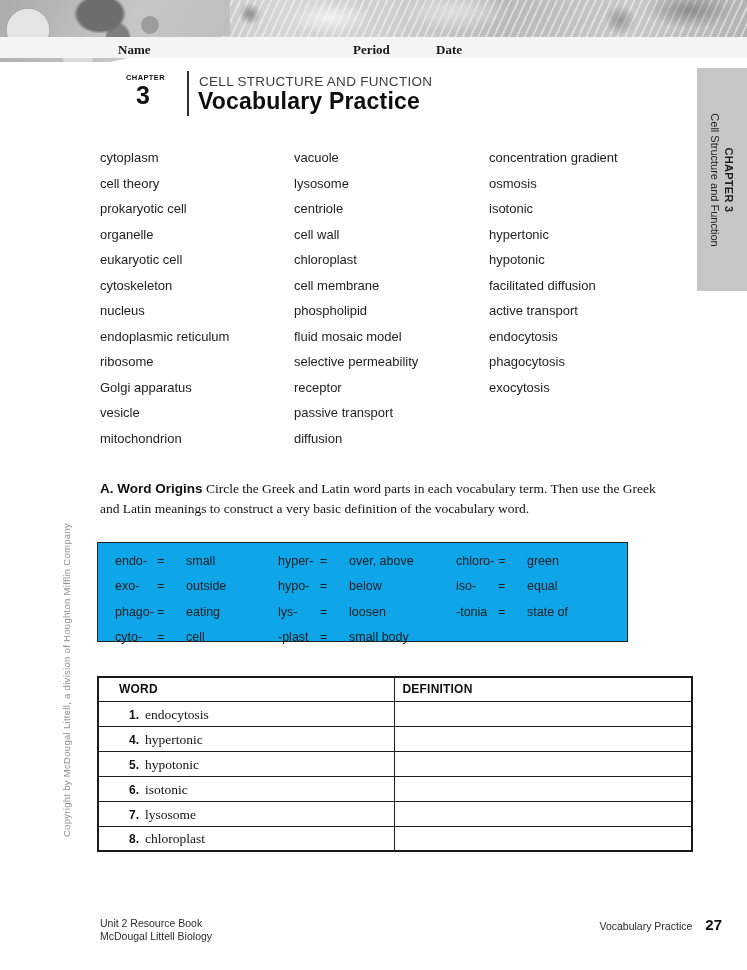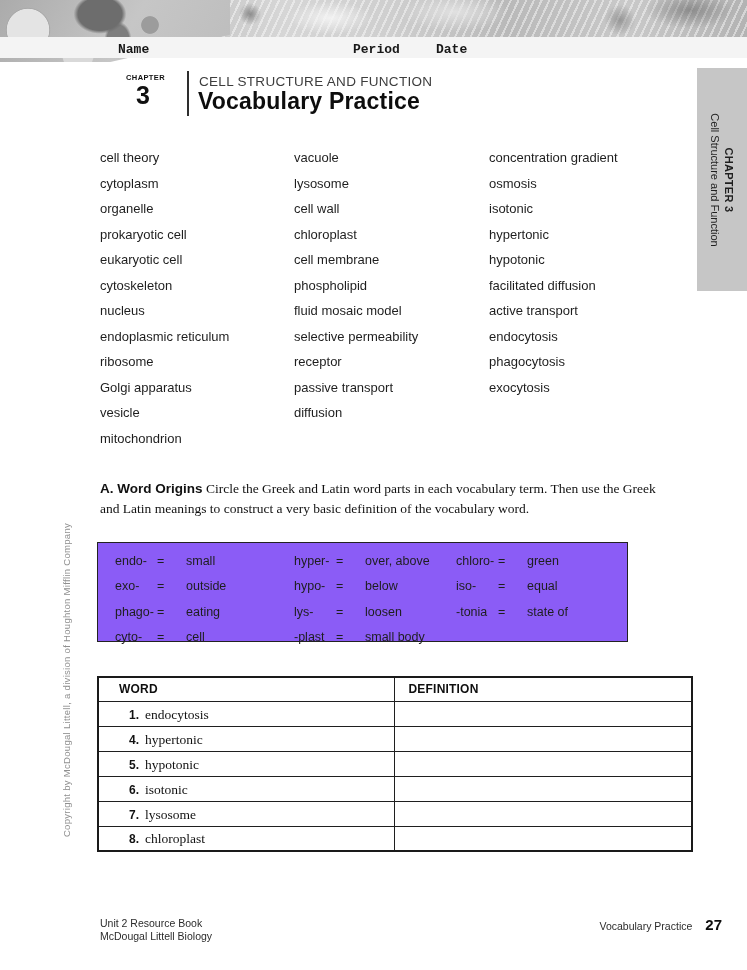--- a/index.html
+++ b/index.html
@@ -34,21 +34,21 @@
       radial-gradient(ellipse 22px 30px at 118px 40px, #7e7e7e 0 50%, rgba(0,0,0,0) 62%),
       radial-gradient(circle 14px at 150px 25px, #9c9c9c 0 60%, rgba(0,0,0,0) 66%),
       linear-gradient(120deg,#ababab, #c6c6c6 55%, #bdbdbd);
   }
   .name-band {
     position:absolute; left:0; top:37px; width:747px; height:21px;
     background:#f4f4f4;
   }
   .field-label {
     position:absolute; top:42px;
-    font-family:Liberation Mono, monospace; font-weight:bold; font-size:13px; color:#181818;
+    font-family:Liberation Serif, serif; font-weight:bold; font-size:13px; color:#181818;
   }
   .lbl-name   { left:118px; }
   .lbl-period { left:353px; }
   .lbl-date   { left:436px; }
 
   
   .chapter-eyebrow {
     position:absolute; left:126px; top:73px; width:34px; text-align:center;
     font-size:7.5px; font-weight:bold; letter-spacing:.4px; color:#111;
   }
@@ -93,44 +93,44 @@
     position:absolute; left:100px; top:479px; width:568px;
     font-family:"Liberation Serif", serif; font-size:13.5px; line-height:19.5px; color:#111;
   }
   .section-a-label {
     font-family:"Liberation Sans", sans-serif; font-weight:bold; font-size:13.5px;
   }
 
   
   .word-box {
     position:absolute; left:97px; top:542px; width:531px; height:100px;
-    border:1.5px solid #222; background:#8b5cf6;
+    border:1.5px solid #222; background:#0ea5e9;
   }
   .wp-col { position:absolute; top:6px; }
   .wpc1 { left:17px; }
-  .wpc2 { left:196px; }
+  .wpc2 { left:180px; }
   .wpc3 { left:358px; }
   .wp-row { height:25.4px; line-height:25.4px; font-size:12.5px; color:#1e1e1e; display:flex; }
   .wp-p { display:inline-block; width:42px; }
   .wp-e { display:inline-block; width:29px; }
   .wp-m { display:inline-block; }
 
   
   .def-table {
     position:absolute; left:97px; top:676px; width:596px;
     border-collapse:collapse; table-layout:fixed;
   }
   .def-table th, .def-table td { border:1.5px solid #1f1f1f; }
   .def-table { border:2.5px solid #1a1a1a; }
   .def-table th {
     height:24px; text-align:left; font-size:12px; letter-spacing:.2px; color:#0f0f0f;
     font-weight:bold; vertical-align:middle;
   }
   .th-word { width:296px; padding-left:20px; }
-  .th-def  { padding-left:14px; }
+  .th-def  { padding-left:8px; }
   .def-table td { height:25px; vertical-align:middle; }
   .row-num {
     display:inline-block; width:40px; text-align:right;
     font-weight:bold; font-size:12px; color:#111;
   }
   .row-word {
     font-family:"Liberation Serif", serif; font-size:13.5px; color:#111; margin-left:6px;
   }
 
   
@@ -170,36 +170,37 @@
 <div class="header-title">Vocabulary Practice</div>
 
 <div class="side-tab">
   <div class="side-tab-text">
     <div class="side-tab-line1">CHAPTER 3</div>
     <div class="side-tab-line2">Cell Structure and Function</div>
   </div>
 </div>
 
 <div class="vocab-col vc1">
+  <div class="vt">cytoplasm</div>
   <div class="vt">cell theory</div>
-  <div class="vt">cytoplasm</div>
+  <div class="vt">prokaryotic cell</div>
   <div class="vt">organelle</div>
-  <div class="vt">prokaryotic cell</div>
   <div class="vt">eukaryotic cell</div>
   <div class="vt">cytoskeleton</div>
   <div class="vt">nucleus</div>
   <div class="vt">endoplasmic reticulum</div>
   <div class="vt">ribosome</div>
   <div class="vt">Golgi apparatus</div>
   <div class="vt">vesicle</div>
   <div class="vt">mitochondrion</div>
 </div>
 <div class="vocab-col vc2">
   <div class="vt">vacuole</div>
   <div class="vt">lysosome</div>
+  <div class="vt">centriole</div>
   <div class="vt">cell wall</div>
   <div class="vt">chloroplast</div>
   <div class="vt">cell membrane</div>
   <div class="vt">phospholipid</div>
   <div class="vt">fluid mosaic model</div>
   <div class="vt">selective permeability</div>
   <div class="vt">receptor</div>
   <div class="vt">passive transport</div>
   <div class="vt">diffusion</div>
 </div>

